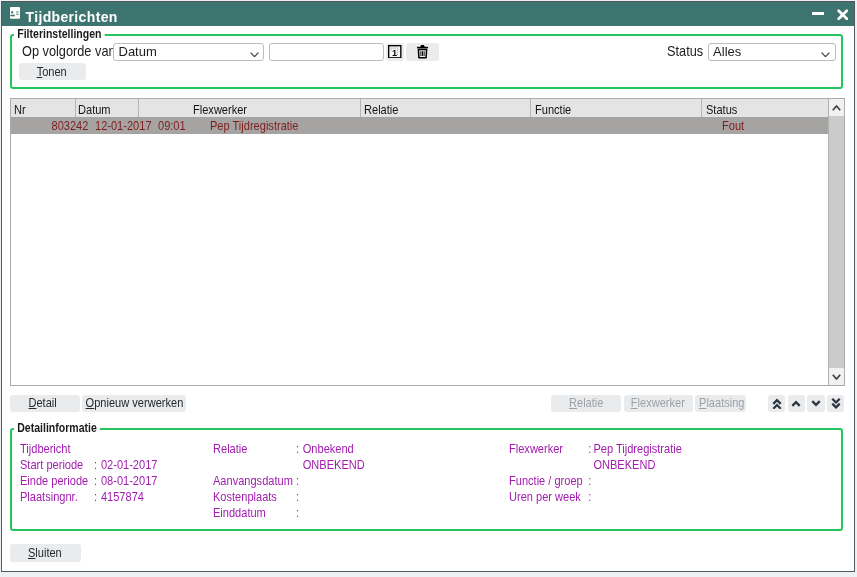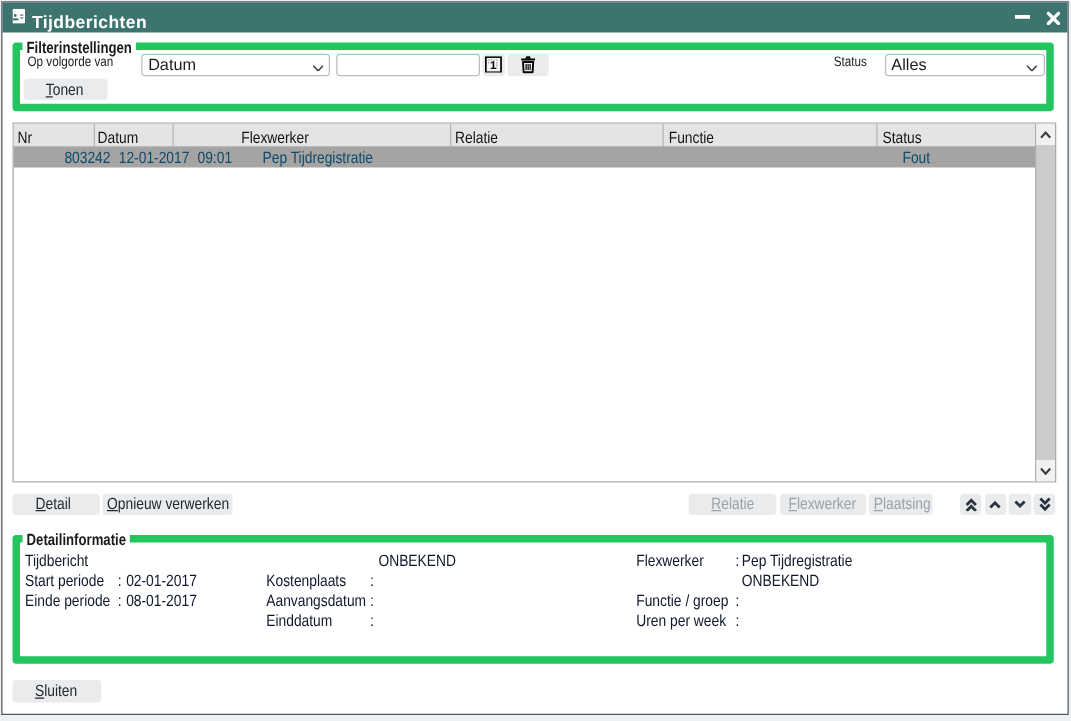--- a/index.html
+++ b/index.html
@@ -4,41 +4,41 @@
 <style>
   * { margin:0; padding:0; box-sizing:border-box; }
   html,body { width:857px; height:577px; background:#eef1f3; font-family:"Liberation Sans",sans-serif; overflow:hidden; }
   .win { position:absolute; left:1px; top:1px; width:853.5px; height:571px; background:#fff; border:1px solid #53575c; }
   .t85  { display:inline-block; transform:scaleX(.85); transform-origin:0 50%; white-space:nowrap; }
   .t85c { display:inline-block; transform:scaleX(.85); transform-origin:50% 50%; white-space:nowrap; }
   .t85r { display:inline-block; transform:scaleX(.85); transform-origin:100% 50%; white-space:nowrap; }
   .t81  { display:inline-block; transform:scaleX(.81); transform-origin:0 50%; white-space:nowrap; }
   .titlebar { position:absolute; left:0; top:0; width:100%; height:23.5px; background:#3e746f; }
   .title { position:absolute; left:23.5px; top:2px; height:23.5px; line-height:27px; color:#fff; font-size:14px; font-weight:bold; letter-spacing:0.35px; }
-  .fs { position:absolute; border:6px solid #22c55e; border-radius:3px; }
+  .fs { position:absolute; border:2px solid #22c55e; border-radius:3px; }
   .fs .lg { position:absolute; top:-9.5px; left:2.2px; font-size:13px; font-weight:bold; color:#1a1a1a; line-height:13px; white-space:nowrap; }
   .fs .lg .t81 { background:#fff; padding:0 4px; }
-  .lbl { position:absolute; font-size:11px; color:#1c1c1c; line-height:17px; height:17px; }
+  .lbl { position:absolute; font-size:15px; color:#1c1c1c; line-height:17px; height:17px; }
   .sel { position:absolute; height:17.5px; background:#fff; border:1px solid #babec2; border-radius:3px; font-size:13px; color:#1c1c1c; line-height:15px; padding-left:4.5px; }
   .sel svg { position:absolute; right:4.5px; top:7.5px; }
   .inp { position:absolute; height:17.5px; background:#fff; border:1px solid #babec2; border-radius:3px; }
   .btn { position:absolute; height:17.4px; background:#e9ebed; border-radius:3px; font-size:13px; color:#24292e; text-align:center; line-height:16px; white-space:nowrap; }
   .btn u { text-decoration:underline; }
   .btn.dis { color:#9ba2a8; }
   .ibtn { position:absolute; height:18px; background:#e9ebed; border-radius:3px; display:flex; align-items:center; justify-content:center; }
   
   .tbl { position:absolute; left:8px; top:96px; width:834.6px; height:288px; border:1px solid #a8acb0; background:#fff; }
   .thead { position:absolute; left:0; top:0; height:17.5px; width:816.5px; background:#e4e4e4; display:flex; }
   .th { font-size:13px; color:#141414; line-height:21.8px; padding-left:4px; border-right:1px solid #b6b6b6; overflow:hidden; white-space:nowrap; }
   .trow { position:absolute; left:0; top:17.5px; height:17.5px; width:816.5px; background:#a5a4a2; display:flex; }
-  .td { font-size:13px; color:#0c4a6e; line-height:17.4px; padding-left:4px; overflow:hidden; white-space:nowrap; }
+  .td { font-size:13px; color:#7f1d1d; line-height:17.4px; padding-left:4px; overflow:hidden; white-space:nowrap; }
   .sb { position:absolute; right:0; top:0; width:15.8px; height:286px; background:#cbcbca; border-left:1px solid #b0b0b0; }
   .sbtn { position:absolute; left:0; width:14.8px; height:17px; background:#f1f1f1; display:flex; align-items:center; justify-content:center; }
   
-  .dcol { position:absolute; font-size:13px; color:#0f172a; }
+  .dcol { position:absolute; font-size:13px; color:#a21caf; }
   .drow { height:16px; line-height:16px; white-space:nowrap; }
   .dl { display:inline-block; }
   .sp { display:inline-block; }
 </style>
 </head>
 <body>
 <div class="win">
 
   <div class="titlebar">
     <svg style="position:absolute;left:8px;top:4.5px" width="10" height="12" viewBox="0 0 10 12">
@@ -158,25 +158,27 @@
       </svg>
   </div>
 
   <div class="fs" style="left:8.3px; top:426px; width:833.2px; height:103.2px;">
     <span class="lg"><span class="t81">Detailinformatie</span></span>
   </div>
   <div class="dcol" style="left:18.4px; top:438.5px;">
     <div class="drow"><span class="t85"><span class="dl" style="width:87.2px;">Tijdbericht</span></span></div>
     <div class="drow"><span class="t85"><span class="dl" style="width:87.2px;">Start periode</span>:<span class="sp" style="width:4.4px;"></span>02-01-2017</span></div>
     <div class="drow"><span class="t85"><span class="dl" style="width:87.2px;">Einde periode</span>:<span class="sp" style="width:4.4px;"></span>08-01-2017</span></div>
+    <div class="drow"><span class="t85"><span class="dl" style="width:87.2px;">Plaatsingnr.</span>:<span class="sp" style="width:4.4px;"></span>4157874</span></div>
   </div>
   <div class="dcol" style="left:211px; top:438.5px;">
+    <div class="drow"><span class="t85"><span class="dl" style="width:97.6px;">Relatie</span>:<span class="sp" style="width:4.4px;"></span>Onbekend</span></div>
     <div class="drow"><span class="t85"><span class="dl" style="width:105.6px;"></span>ONBEKEND</span></div>
+    <div class="drow"><span class="t85"><span class="dl" style="width:97.6px;">Aanvangsdatum</span>:</span></div>
     <div class="drow"><span class="t85"><span class="dl" style="width:97.6px;">Kostenplaats</span>:</span></div>
-    <div class="drow"><span class="t85"><span class="dl" style="width:97.6px;">Aanvangsdatum</span>:</span></div>
     <div class="drow"><span class="t85"><span class="dl" style="width:97.6px;">Einddatum</span>:</span></div>
   </div>
   <div class="dcol" style="left:506.9px; top:438.5px;">
     <div class="drow"><span class="t85"><span class="dl" style="width:93.3px;">Flexwerker</span>:<span class="sp" style="width:2.4px;"></span>Pep Tijdregistratie</span></div>
     <div class="drow"><span class="t85"><span class="dl" style="width:99.3px;"></span>ONBEKEND</span></div>
     <div class="drow"><span class="t85"><span class="dl" style="width:93.3px;">Functie / groep</span>:</span></div>
     <div class="drow"><span class="t85"><span class="dl" style="width:93.3px;">Uren per week</span>:</span></div>
   </div>
 
   <div class="btn" style="left:8px; top:542px; width:70.5px; height:17.8px; line-height:17px;"><span class="t85c"><u>S</u>luiten</span></div>

